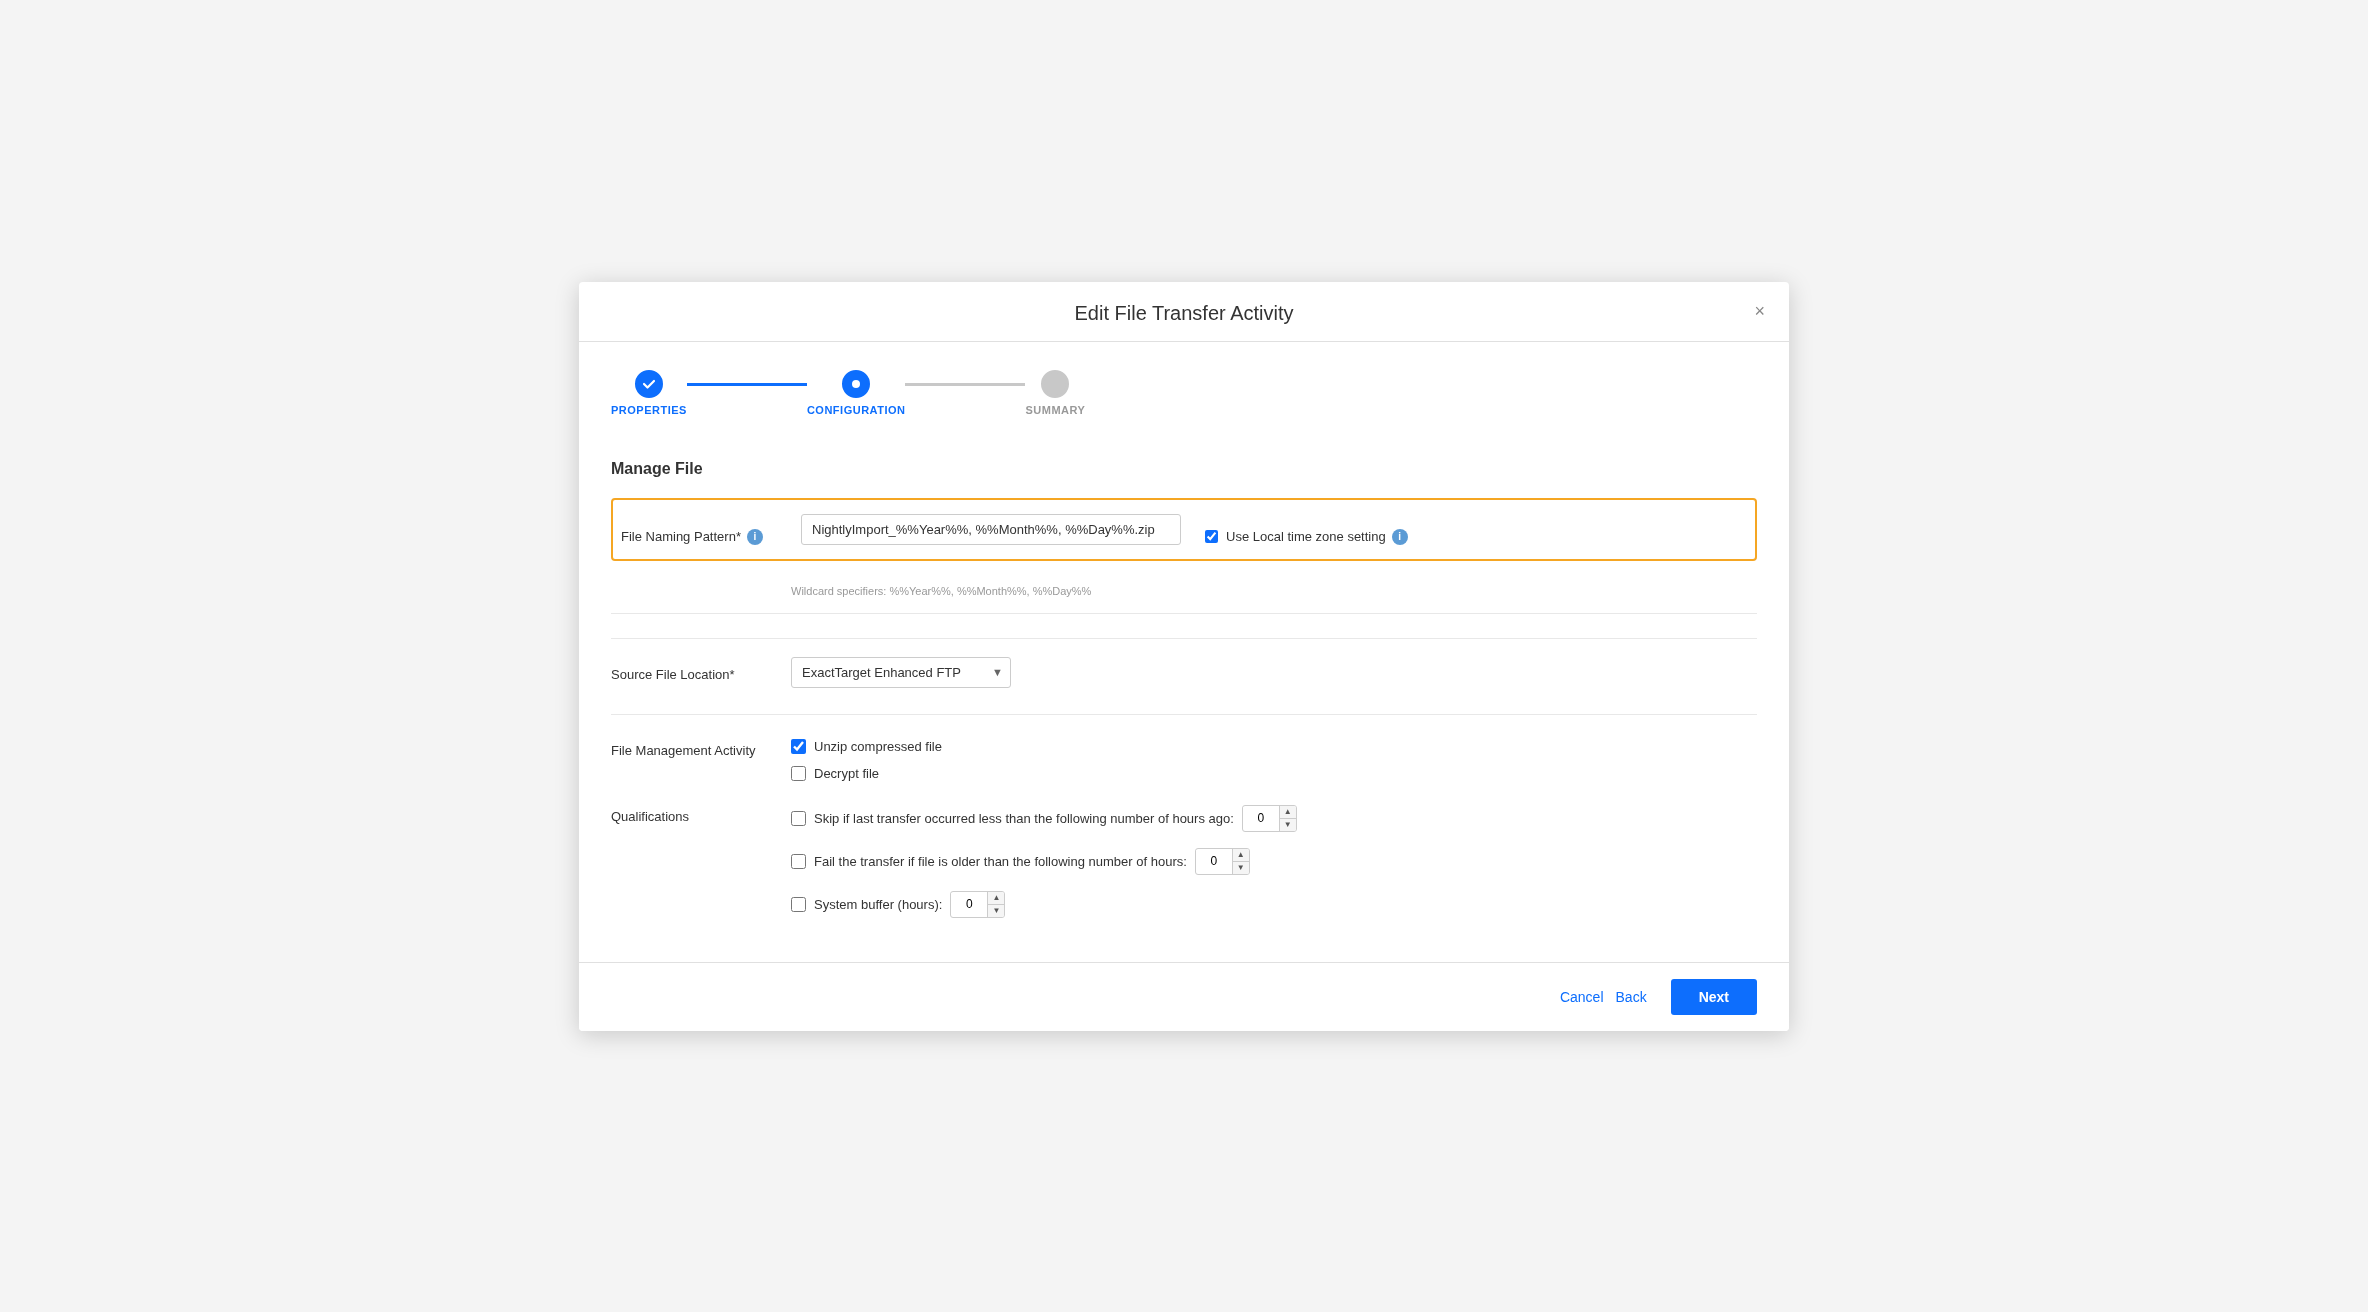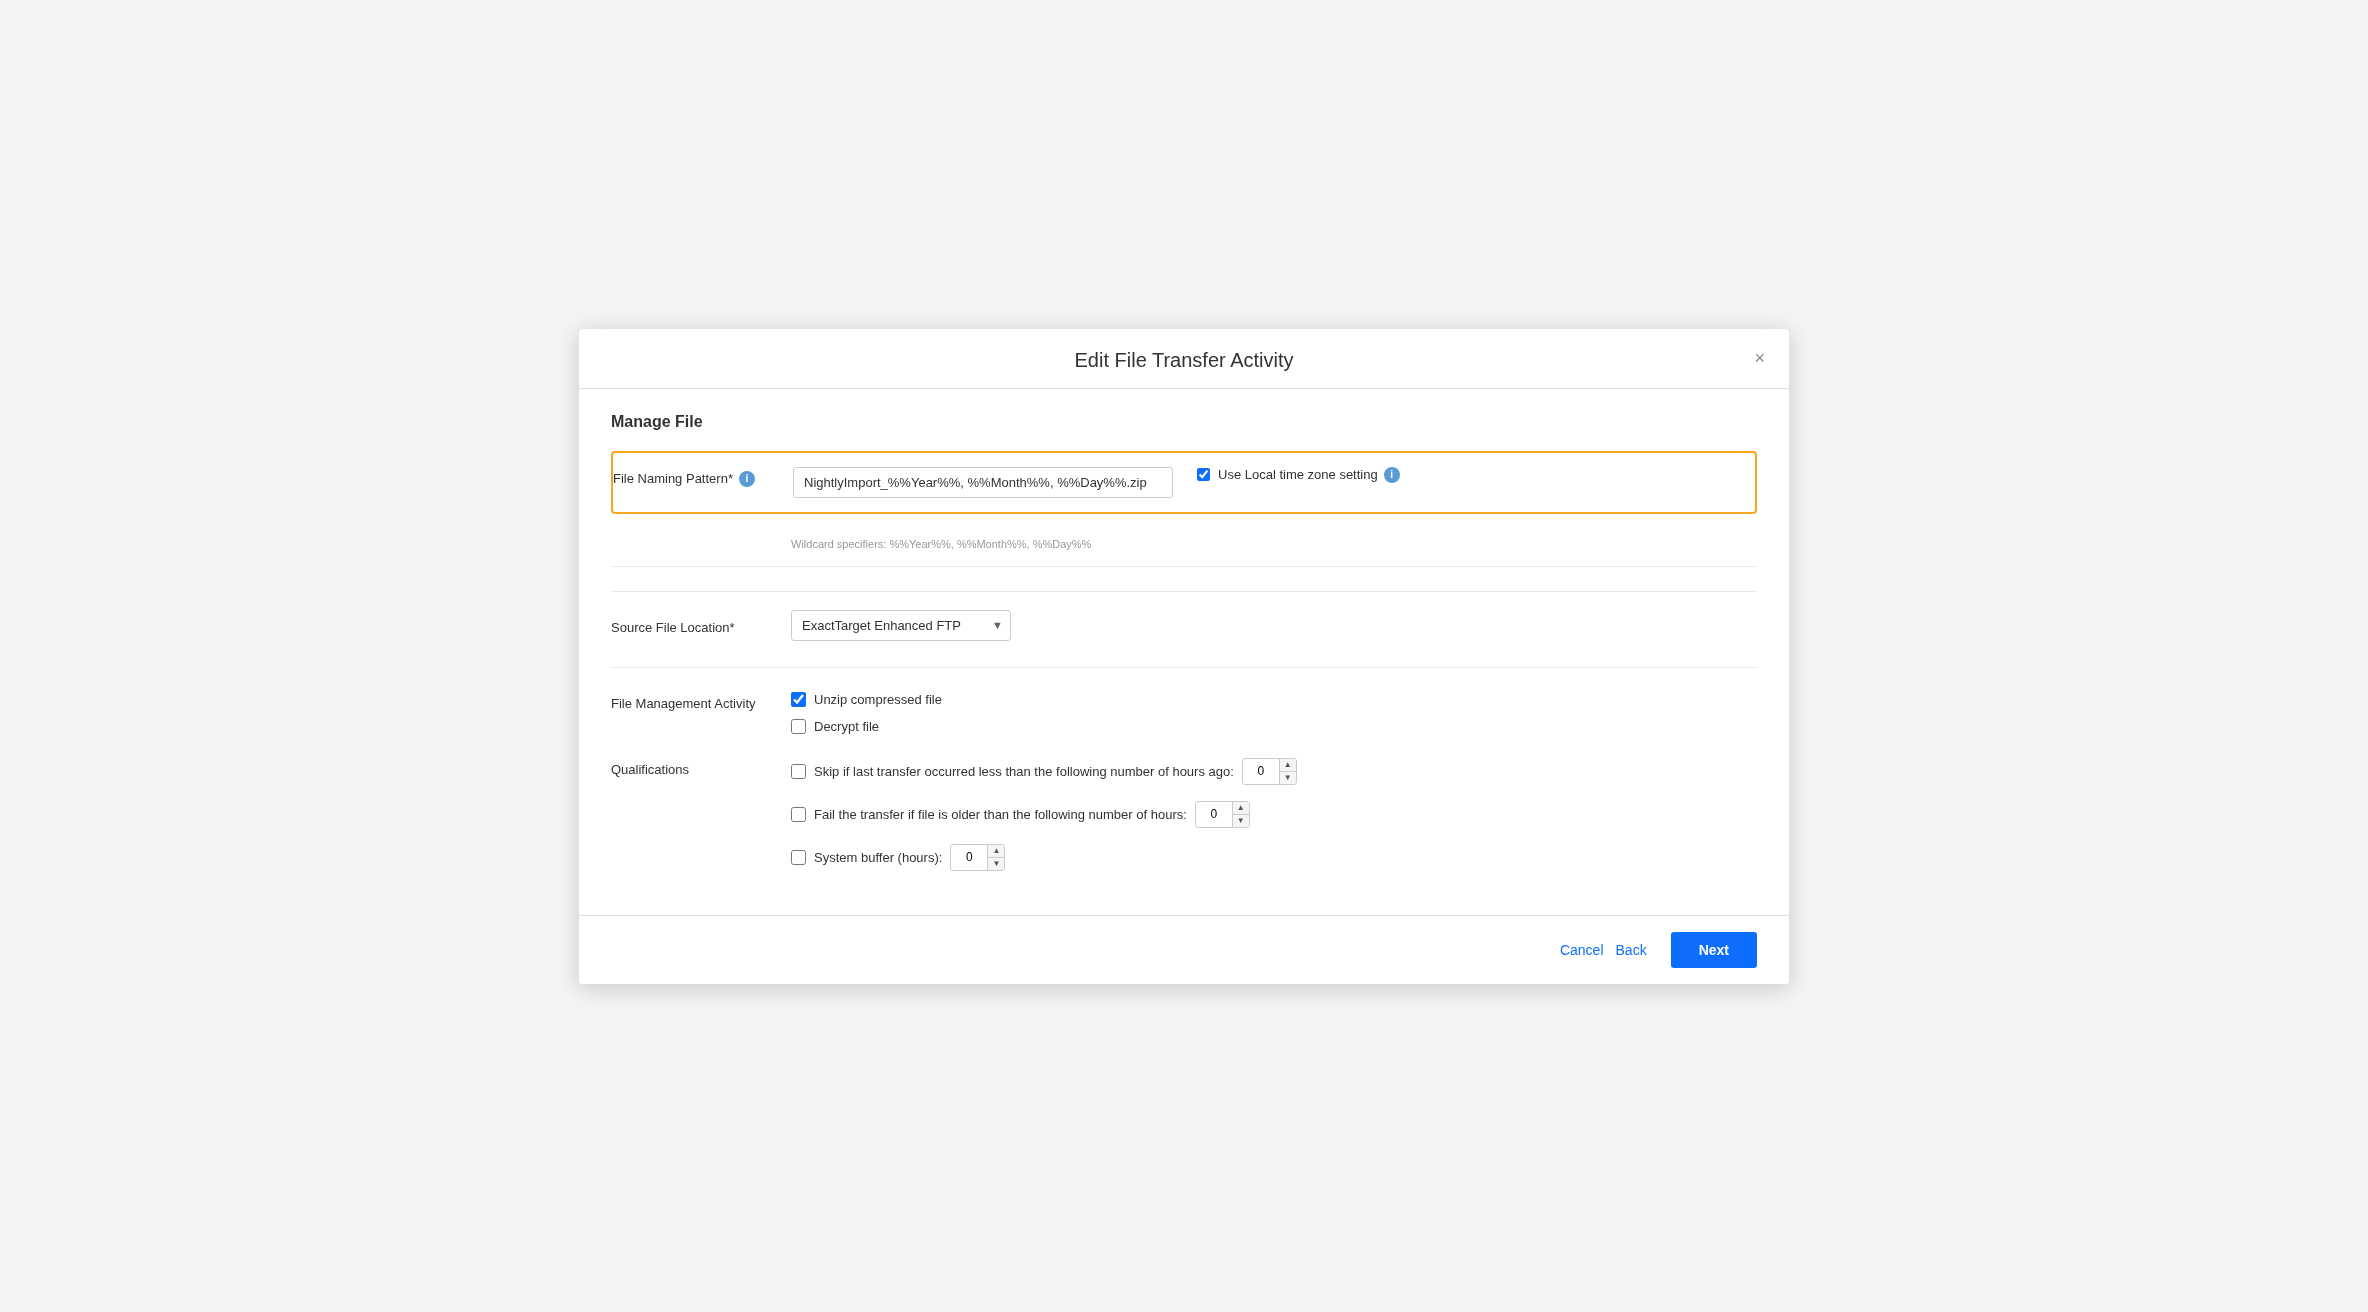--- a/index.html
+++ b/index.html
@@ -107,23 +107,23 @@
     }
     .form-group {
       display: flex;
       align-items: flex-start;
       margin-bottom: 18px;
       padding-bottom: 18px;
     }
     .form-group.bordered {
       border: 2px solid #f5a623;
       border-radius: 4px;
-      padding: 14px 0;
+      padding: 14px 8px;
       margin-bottom: 24px;
-      align-items: flex-start;
+      align-items: flex-end;
     }
     .form-label {
       font-size: 13px;
       color: #333;
       min-width: 180px;
       padding-top: 4px;
       display: flex;
       align-items: center;
       gap: 6px;
     }
@@ -339,20 +339,44 @@
 </head>
 <body>
 
 <div class="modal-overlay">
 
   <div class="modal-header">
     <span class="modal-title">Edit File Transfer Activity</span>
     <button class="close-btn">×</button>
   </div>
 
+  <div class="stepper">
+    <div class="step">
+      <div class="step-circle completed">
+        <svg width="14" height="14" viewBox="0 0 14 14" fill="white">
+            <polyline points="2,7 5.5,10.5 12,4" stroke="white" stroke-width="2.2" fill="none" stroke-linecap="round" stroke-linejoin="round"></polyline>
+          </svg>
+      </div>
+      <span class="step-label">PROPERTIES</span>
+    </div>
+    <div class="step-connector active"></div>
+    <div class="step">
+      <div class="step-circle active">
+        <svg width="10" height="10" viewBox="0 0 10 10">
+            <circle cx="5" cy="5" r="4" fill="white"></circle>
+          </svg>
+      </div>
+      <span class="step-label">CONFIGURATION</span>
+    </div>
+    <div class="step-connector inactive"></div>
+    <div class="step">
+      <div class="step-circle inactive"></div>
+      <span class="step-label inactive">SUMMARY</span>
+    </div>
+  </div>
 
   <div class="modal-content">
     <div class="section-title">Manage File</div>
 
     <div class="form-group bordered">
       <div class="form-label">
         <span>File Naming Pattern*</span>
         <span class="info-icon">i</span>
       </div>
       <input type="text" class="form-input" value="NightlyImport_%%Year%%, %%Month%%, %%Day%%.zip" style="">

